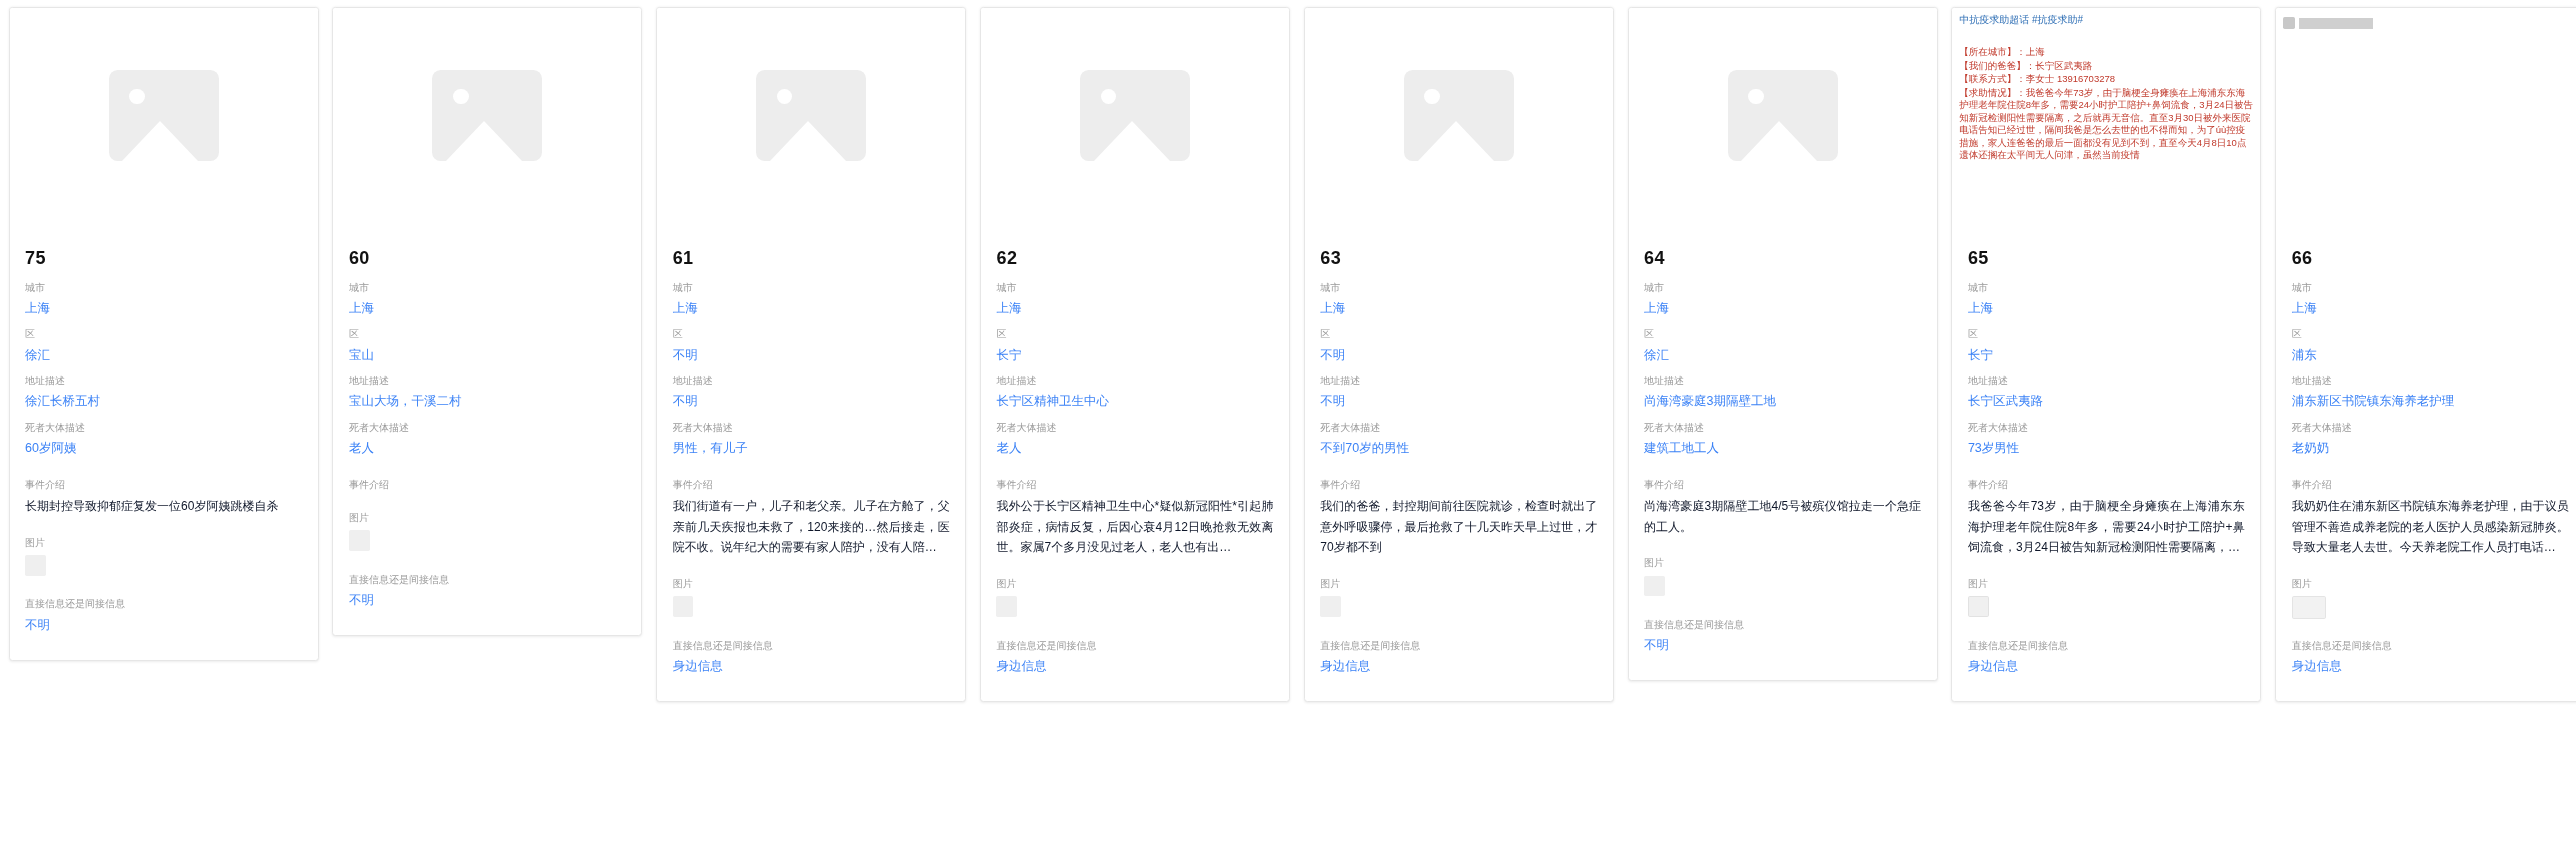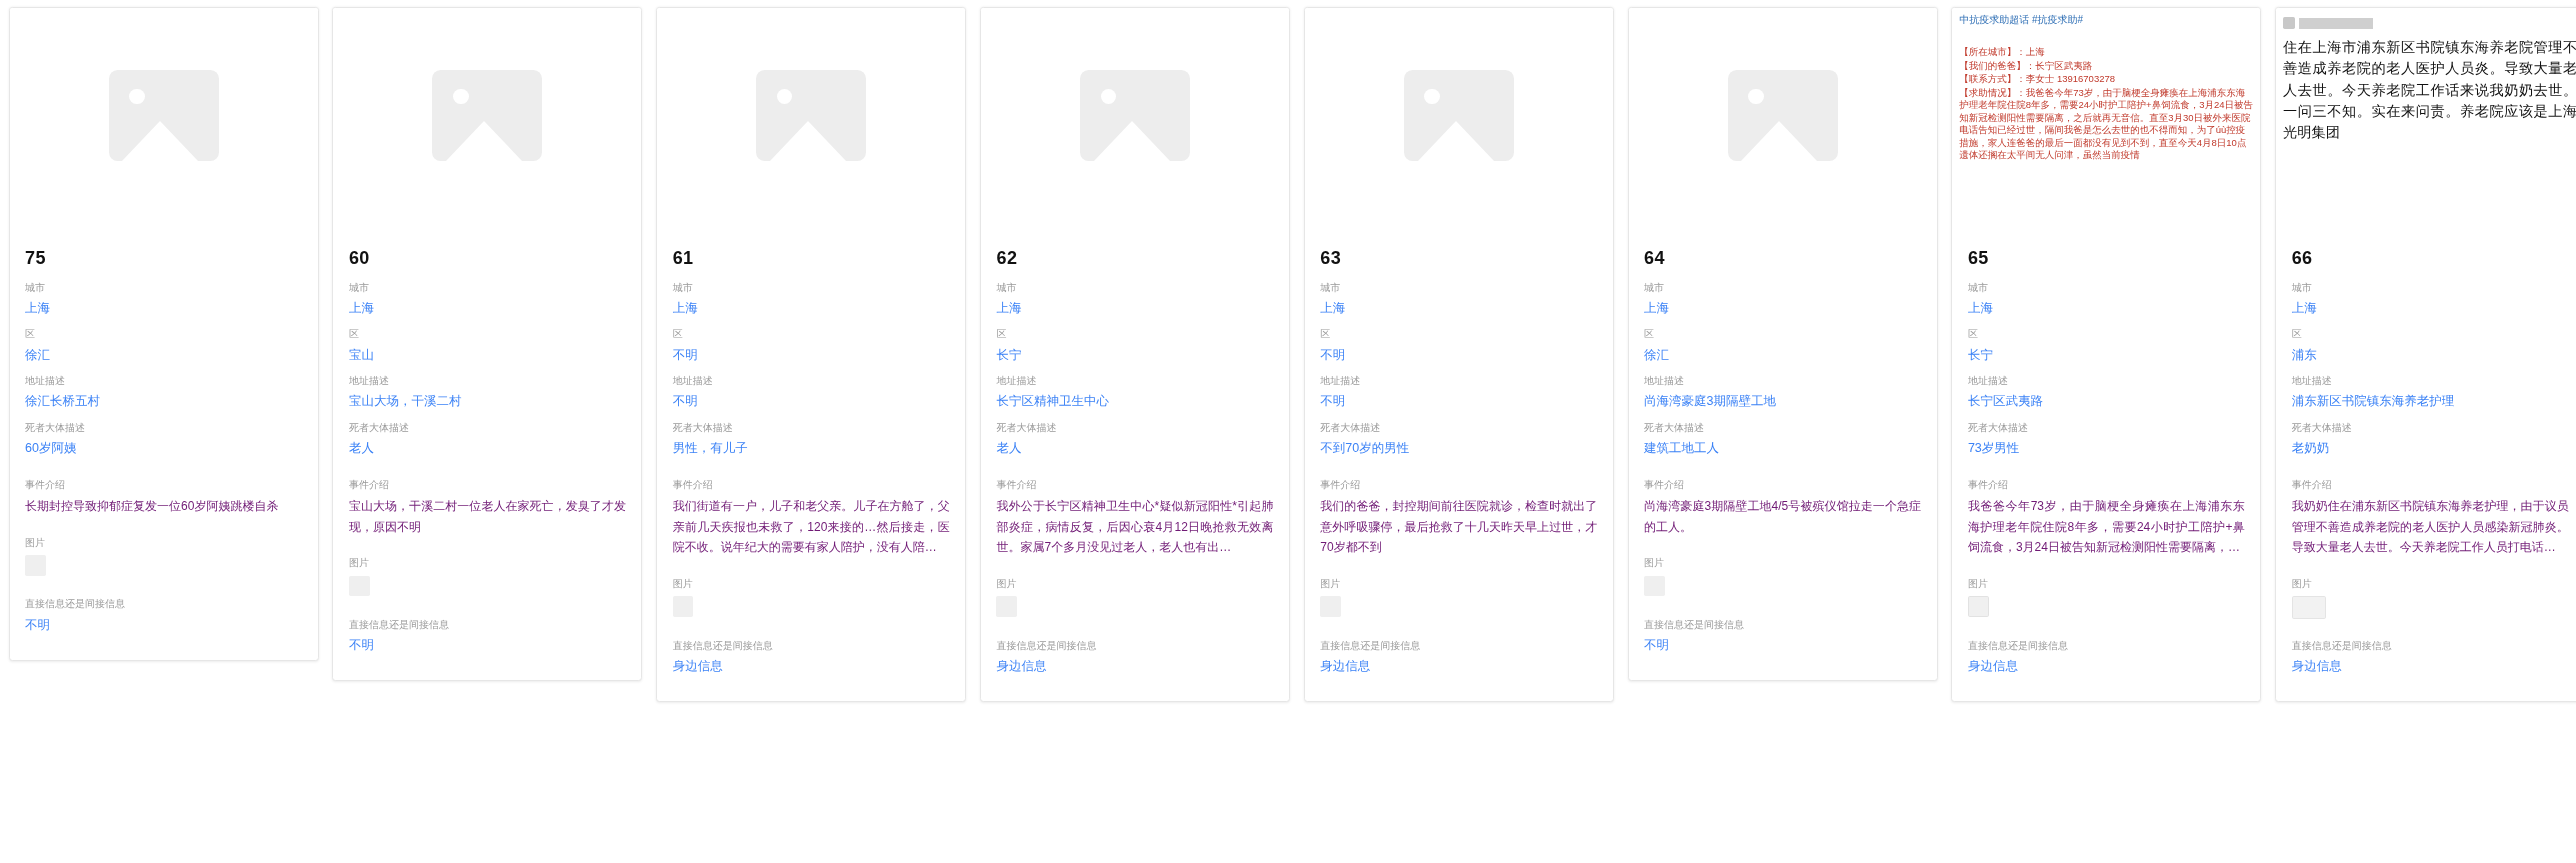--- a/index.html
+++ b/index.html
@@ -136,21 +136,21 @@
     margin-bottom: 4.3px;
   }
   .field-value {
     font-size: 12.5px;
     color: #3b82f6;
     line-height: 1.45;
   }
   .desc-block { margin-top: 20.7px; }
   .desc-value {
     font-size: 12px;
-    color: #701a75;
+    color: #0f172a;
     line-height: 1.72;
     text-align: justify;
   }
   .img-field { margin-top: 19px; }
   .img-strip {
     display: flex;
     gap: 3.4px;
     margin-top: 5.2px;
     min-height: 22.4px;
     align-items: flex-start;
@@ -226,21 +226,20 @@
       <div class="field">
         <div class="field-label">地址描述</div>
         <div class="field-value">宝山大场，干溪二村</div>
       </div>
       <div class="field">
         <div class="field-label">死者大体描述</div>
         <div class="field-value">老人</div>
       </div>
       <div class="field desc-block">
         <div class="field-label">事件介绍</div>
-        <div class="desc-value">宝山大场，干溪二村一位老人在家死亡，发臭了才发现，原因不明</div>
       </div>
       <div class="field img-field">
         <div class="field-label">图片</div>
         <div class="img-strip">
           <div class="thumb empty"></div>
         </div>
       </div>
       <div class="field src-field">
         <div class="field-label">直接信息还是间接信息</div>
         <div class="field-value">不明</div>
@@ -453,21 +452,20 @@
     <div class="media textshot">
       <div class="shot big">
         <div>
           <span class="avatar"></span><span class="redact"></span>
         </div>
         <div class="meta">
           <span></span>
           <span></span>
           <span class="src"></span>
         </div>
-        <div class="body">住在上海市浦东新区书院镇东海养老院管理不善造成养老院的老人医护人员炎。导致大量老人去世。今天养老院工作话来说我奶奶去世。一问三不知。实在来问责。养老院应该是上海光明集团</div>
       </div>
     </div>
     <div class="card-body">
       <div class="rec-id">66</div>
       <div class="field">
         <div class="field-label">城市</div>
         <div class="field-value">上海</div>
       </div>
       <div class="field">
         <div class="field-label">区</div>

